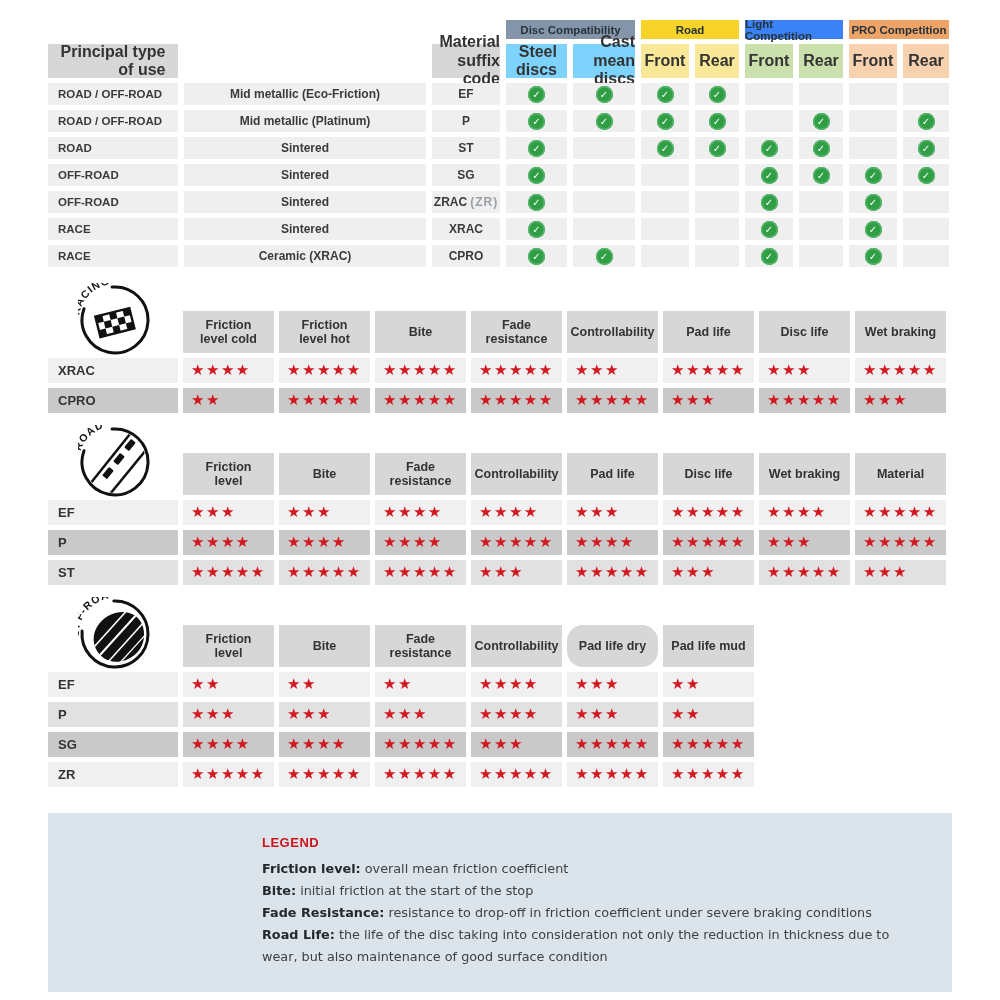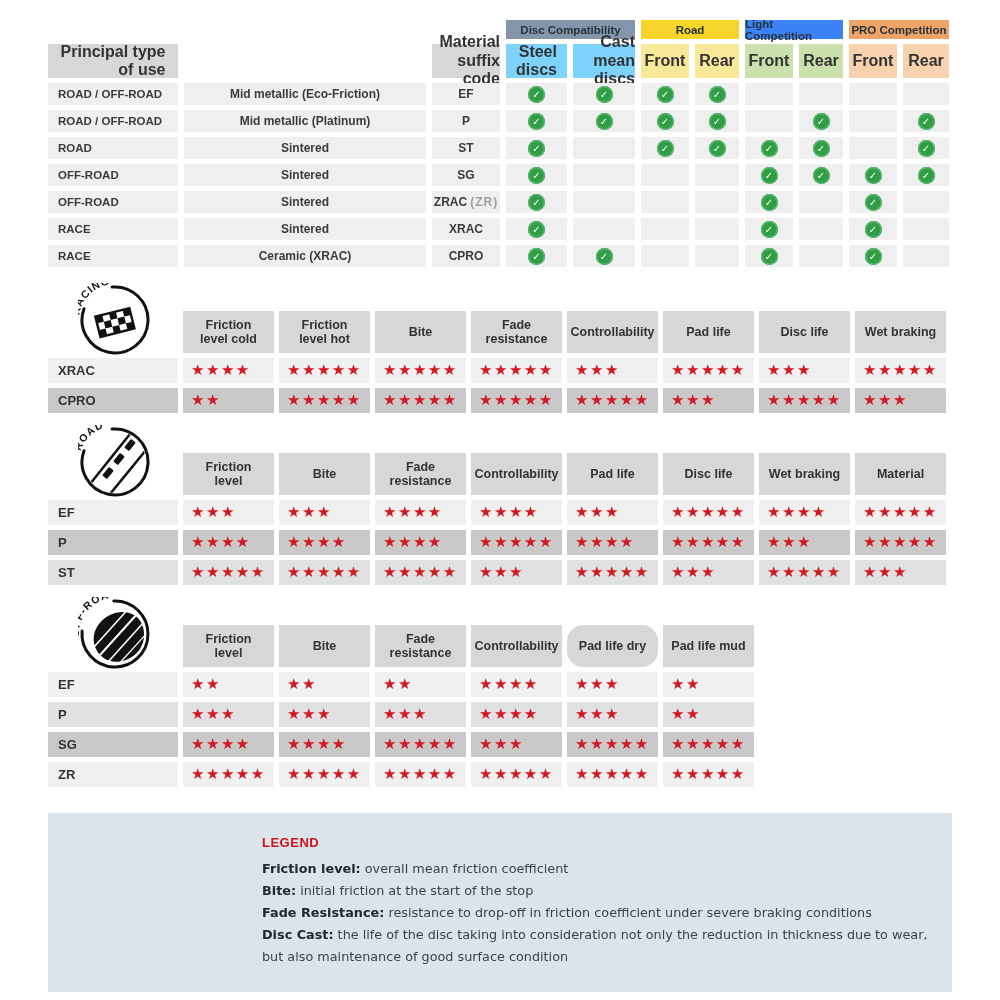--- a/index.html
+++ b/index.html
@@ -524,17 +524,17 @@
         </div>
       </div>
   </div>
 
   <div class="legend-box">
     <div class="legend-title">LEGEND</div>
     <div id="legend-items">
         <div class="legend-item"><span class="legend-term">Friction level:</span><span> overall mean friction coefficient</span></div>
         <div class="legend-item"><span class="legend-term">Bite:</span><span> initial friction at the start of the stop</span></div>
         <div class="legend-item"><span class="legend-term">Fade Resistance:</span><span> resistance to drop-off in friction coefficient under severe braking conditions</span></div>
-        <div class="legend-item"><span class="legend-term">Disc Cast:</span><span> the life of the disc taking into consideration not only the reduction in thickness due to wear, but also maintenance of good surface condition</span></div>
+        <div class="legend-item"><span class="legend-term">Road Life:</span><span> the life of the disc taking into consideration not only the reduction in thickness due to wear, but also maintenance of good surface condition</span></div>
       </div>
   </div>
 
 </div>
 
 </body></html>

